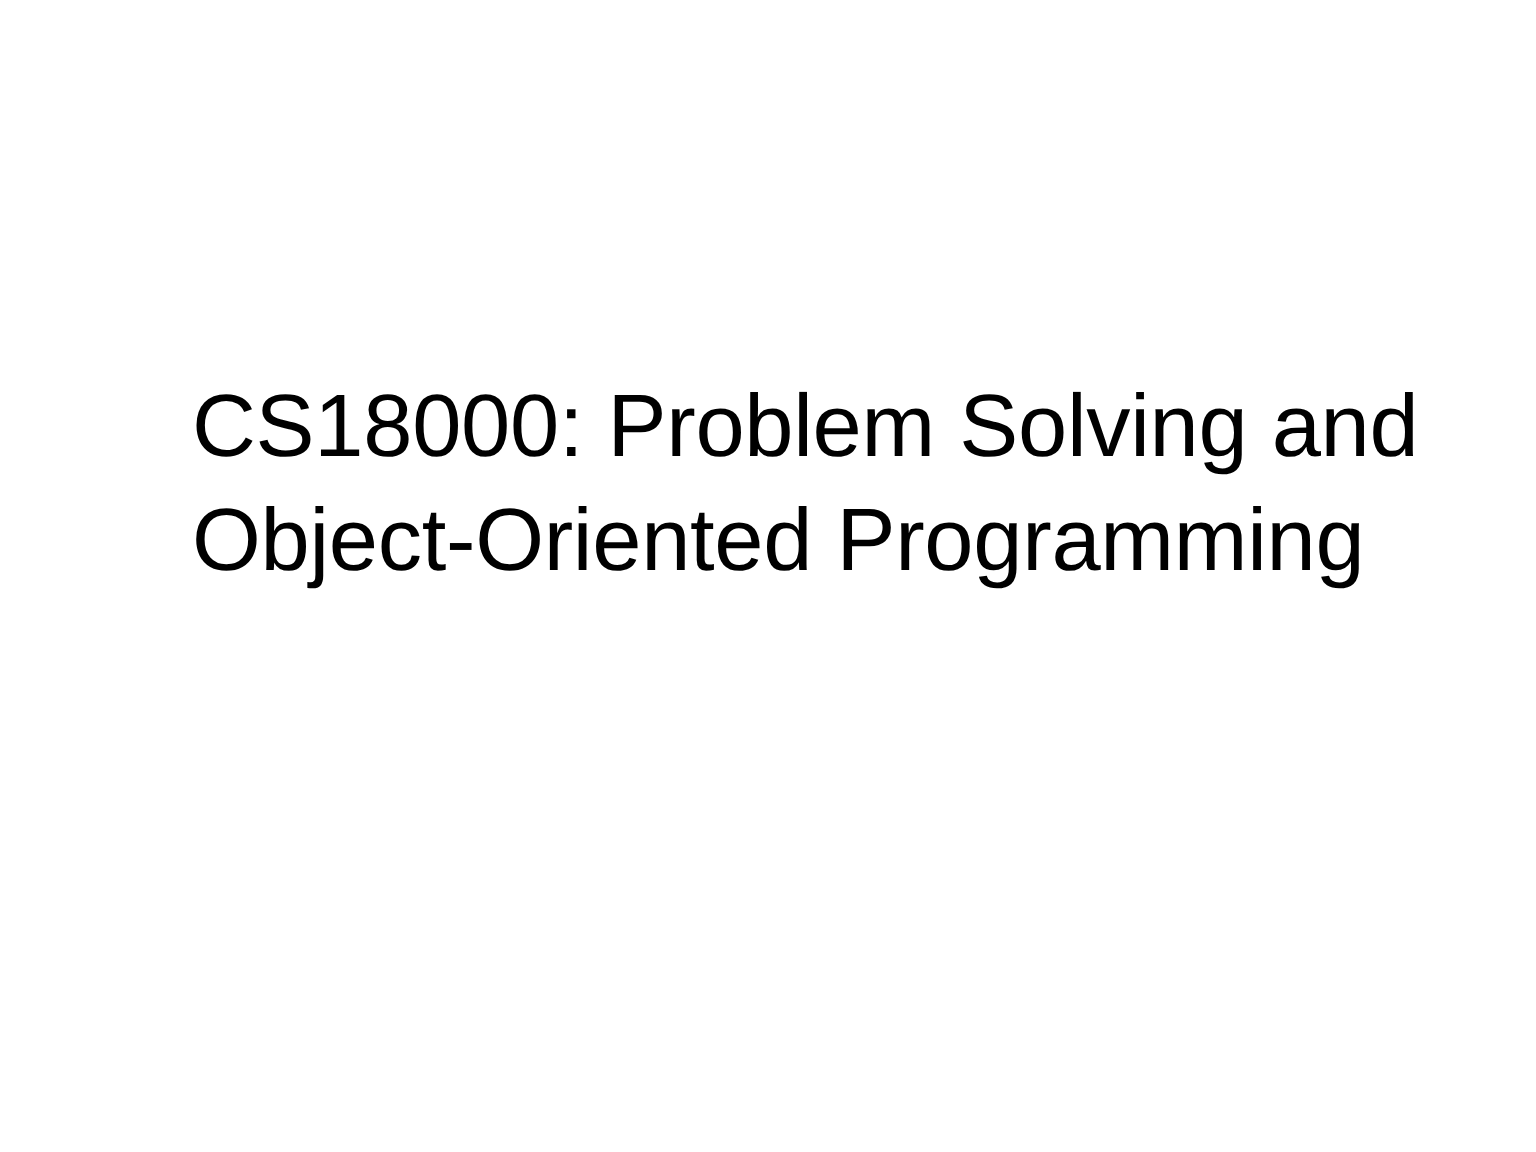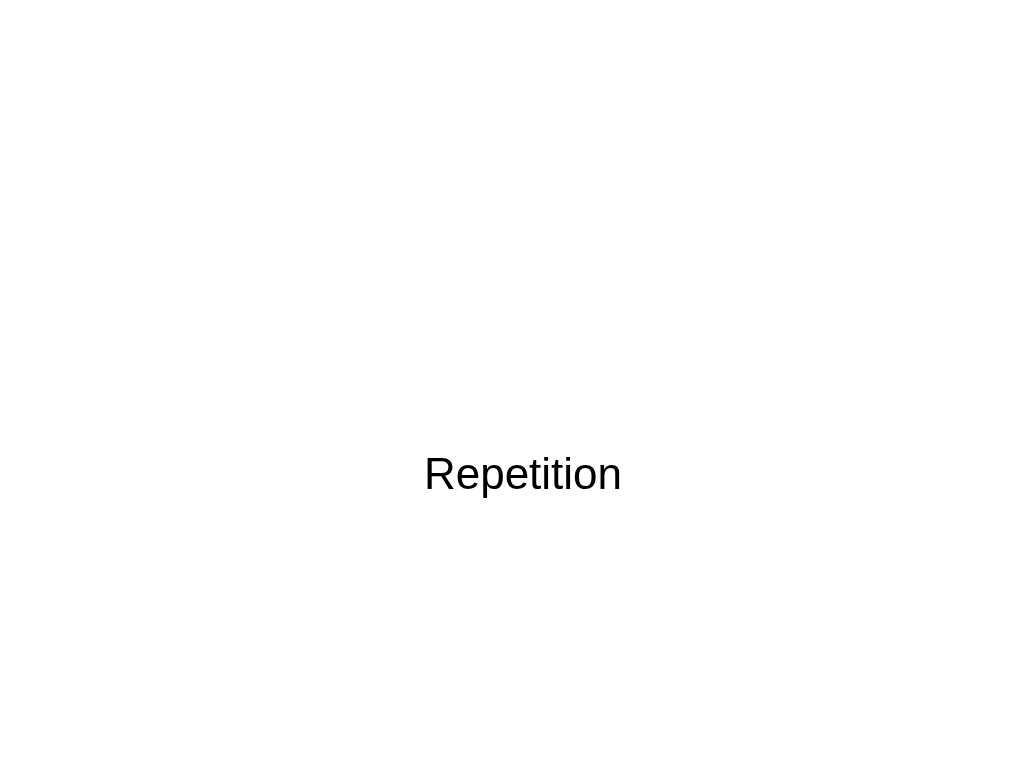--- a/index.html
+++ b/index.html
@@ -65,18 +65,21 @@
     font-size: 44px;
     line-height: 56px;
     color: #000000;
   }
 </style>
 </head>
 <body>
 
 <div class="slide">
 
+  <div class="title-block">
+    <h1 class="slide-title">
+      <span class="title-line">CS18000: Problem Solving and</span>
+      <span class="title-line">Object-Oriented Programming</span>
+    </h1>
+  </div>
 
-  <div class="subtitle-block">
-    <h2 class="slide-subtitle">Repetition</h2>
-  </div>
 
 </div>
 
 </body></html>

